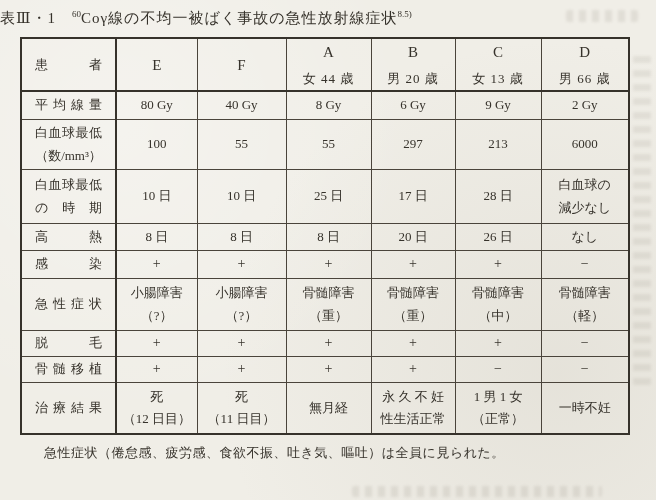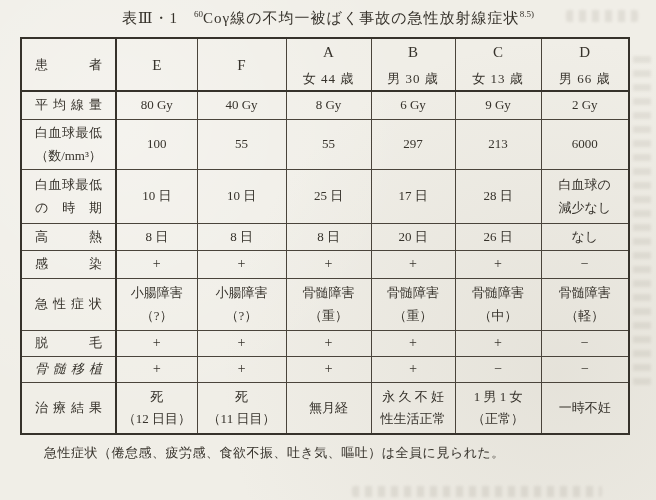--- a/index.html
+++ b/index.html
@@ -7,21 +7,21 @@
     position:relative; width:656px; height:500px; overflow:hidden;
     background:
       radial-gradient(circle at 18% 25%, rgba(255,255,255,.30), rgba(255,255,255,0) 45%),
       radial-gradient(circle at 85% 75%, rgba(180,174,158,.18), rgba(180,174,158,0) 50%),
       #f0eee7;
     color:#36322b;
     font-family:"Liberation Serif","DejaVu Serif",serif;
   }
   .title{
     position:absolute; top:9px; left:0; width:100%;
-    text-align:center; font-size:15px; letter-spacing:1px; white-space:nowrap;
+    font-size:15px; letter-spacing:1px; white-space:nowrap;
   }
   .title .pfx{margin-right:16px;}
   .title sup{font-size:9px; letter-spacing:0;}
   table.main{
     position:absolute; top:37px; left:20px; width:608px;
     border-collapse:collapse; table-layout:fixed;
     border:2px solid #36322b;
   }
   th,td{
     border:1px solid #4a443b; padding:0; font-weight:normal;
@@ -42,21 +42,21 @@
   .sym{font-size:14px;}
   tr.r-hdr{height:53px;}
   tr.r-dose{height:28px;}
   tr.r-wbc{height:50px;}
   tr.r-period{height:54px;}
   tr.r-bleed{height:28px;}
   tr.r-fever{height:27px;}
   tr.r-infect{height:28px;}
   tr.r-acute{height:52px;}
   tr.r-hair{height:26px;}
-  tr.r-bmt{height:26px;font-style:italic;}
+  tr.r-bmt{height:26px;}
   tr.r-result{height:52px;padding-left:16px;}
   .footnote{
     position:absolute; top:444px; left:44px; font-size:13px; letter-spacing:.5px;
     white-space:nowrap;
   }
   .ghost{
     position:absolute; filter:blur(1.4px); opacity:.45; pointer-events:none;
     background:repeating-linear-gradient(90deg, rgba(125,118,104,.30) 0 7px, rgba(125,118,104,0) 7px 13px);
     border-radius:2px;
   }
@@ -93,21 +93,21 @@
           </th>
       <th>
             <div class="pid">F</div>
           </th>
       <th>
             <div class="pid">A</div>
             <div class="pdetail">女 44 歳</div>
           </th>
       <th>
             <div class="pid">B</div>
-            <div class="pdetail">男 30 歳</div>
+            <div class="pdetail">男 20 歳</div>
           </th>
       <th>
             <div class="pid">C</div>
             <div class="pdetail">女 13 歳</div>
           </th>
       <th>
             <div class="pid">D</div>
             <div class="pdetail">男 66 歳</div>
           </th>
     </tr>

